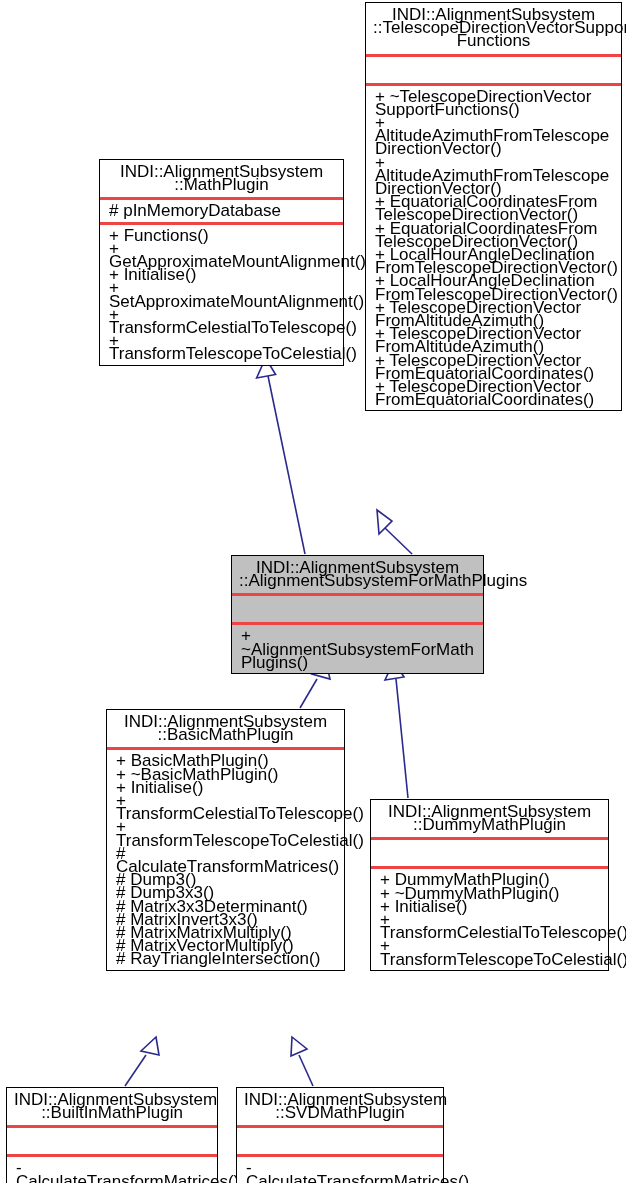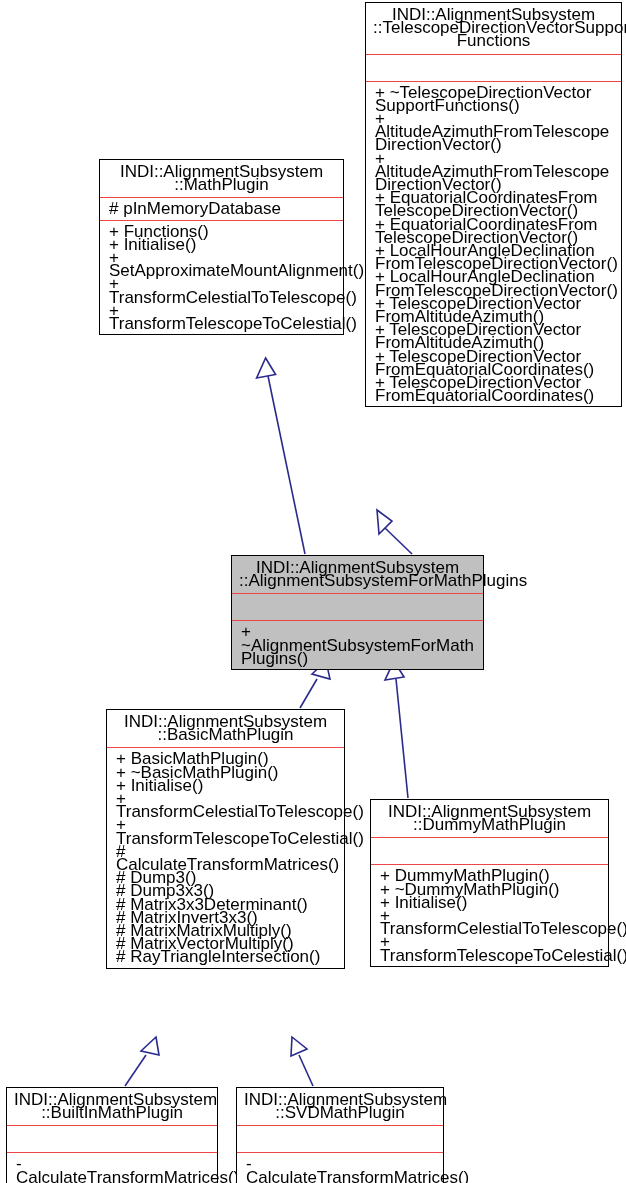--- a/index.html
+++ b/index.html
@@ -37,21 +37,21 @@
   }
   .uml-class.highlight {
     background: #c0c0c0;
   }
   .uml-title {
     padding: 5px 7px 6px 7px;
     text-align: center;
     white-space: pre-line;
   }
   .uml-attrs, .uml-ops {
-    border-top: 1px solid #ef4444;
+    border-top: 3px solid #ef4444;
     padding: 4px 7px 4px 9px;
   }
   .uml-attrs.empty {
     min-height: 18px;
     padding: 4px 7px;
   }
   .row {
     white-space: normal;
     word-break: normal;
   }
@@ -115,20 +115,21 @@
   </div>
 
   <div class="uml-class" style="left:99px; top:159px; width:245px;">
     <div class="uml-title">INDI::AlignmentSubsystem
 ::MathPlugin</div>
     <div class="uml-attrs">
       <div class="row"># pInMemoryDatabase</div>
     </div>
     <div class="uml-ops">
       <div class="row">+ Functions()</div>
+      <div class="row">+ GetApproximateMountAlignment()</div>
       <div class="row">+ Initialise()</div>
       <div class="row">+ SetApproximateMountAlignment()</div>
       <div class="row">+ TransformCelestialToTelescope()</div>
       <div class="row">+ TransformTelescopeToCelestial()</div>
     </div>
   </div>
 
   <div class="uml-class highlight" style="left:231px; top:555px; width:253px;">
     <div class="uml-title">INDI::AlignmentSubsystem
 ::AlignmentSubsystemForMathPlugins</div>

